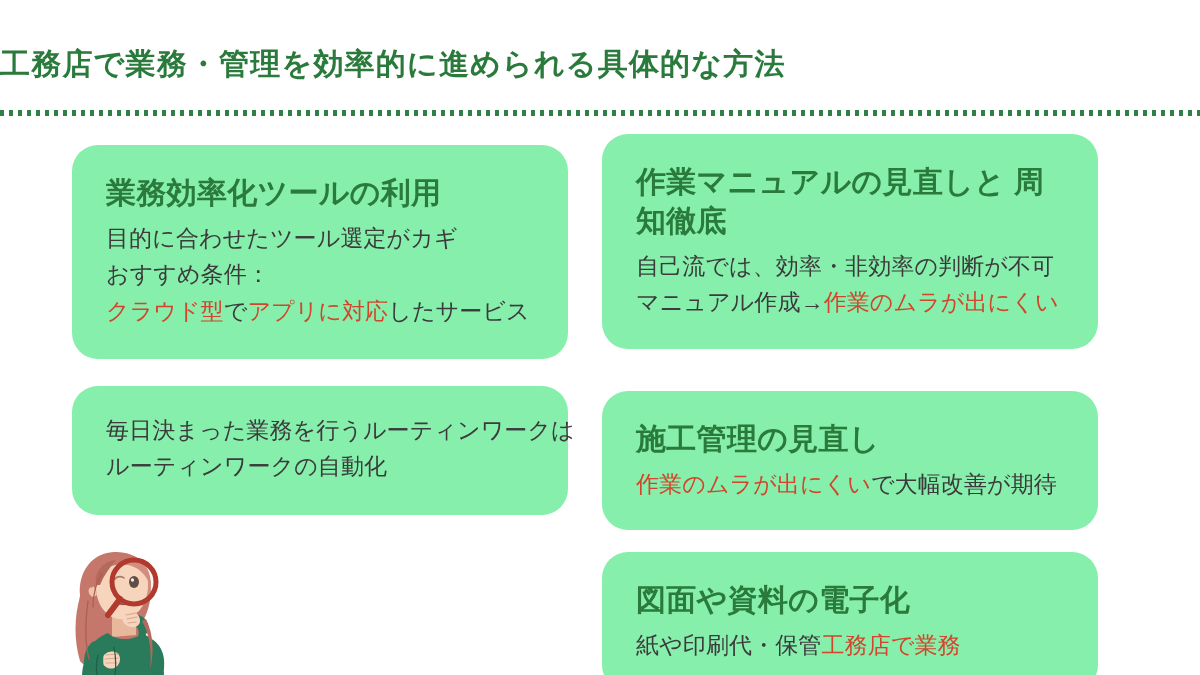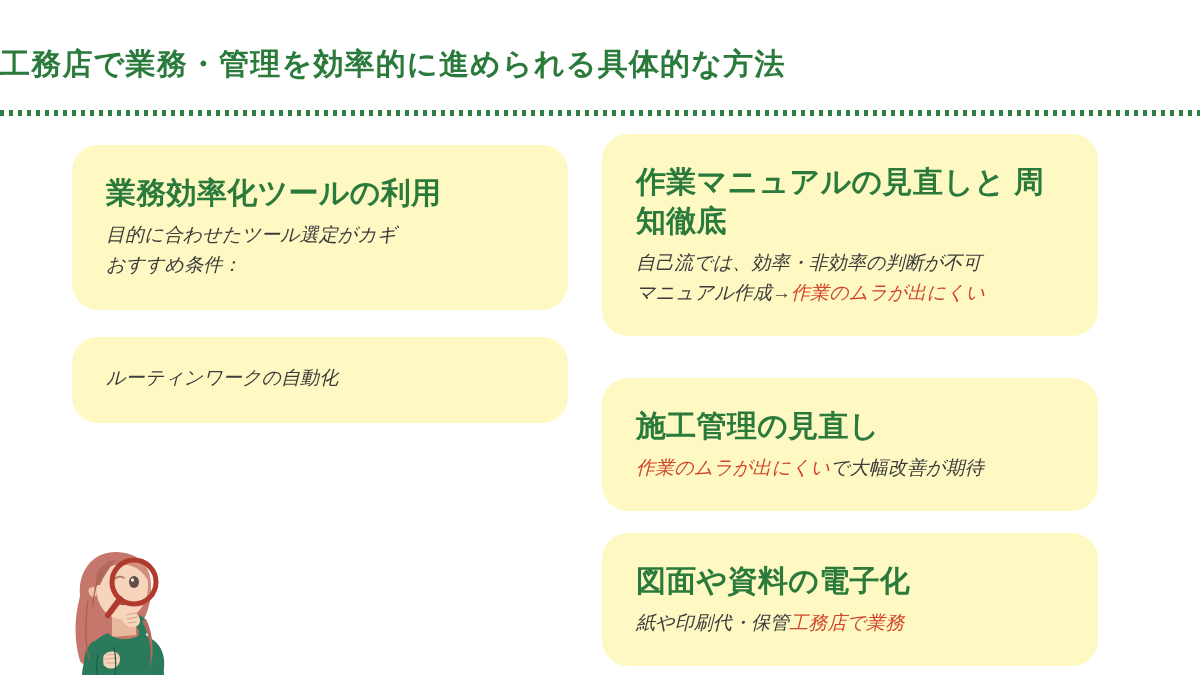--- a/index.html
+++ b/index.html
@@ -46,40 +46,39 @@
   
   .col {
     position:absolute;
     display:flex;
     flex-direction:column;
   }
   .col-left  { left:72px;  top:145px; width:496px; }
   .col-right { left:602px; top:134px; width:496px; }
 
   .card {
-    background:#fef9c3;
+    background:#86efac;
     border-radius:26px;
     padding:30px 34px 30px 34px;
   }
 
   .card-title {
     font-size:30px;
     font-weight:700;
     color:#2a7a3c;
     line-height:1.3;
     letter-spacing:0.01em;
     margin-bottom:8px;
   }
 
   .card-body {
-    font-size:19px;
+    font-size:23px;
     line-height:1.58;
     color:#3b3b3b;
     letter-spacing:0.005em;
-    font-style:italic;
   }
   .card-body .ln { display:block; white-space:nowrap; }
 
   .hl { color:#d2452a; }
 
   
   .card-1 { padding:28px 34px 30px; }
   .card-2 { padding:28px 34px 28px; }
   .card-3 { padding:26px 34px 30px; }
   .card-4 { padding:28px 34px 28px; }
@@ -105,27 +104,31 @@
 
 <div class="divider"></div>
 
 <div class="col col-left">
 
   <div class="card card-1">
     <div class="card-title">業務効率化ツールの利用</div>
     <div class="card-body">
       <span class="ln">目的に合わせたツール選定がカギ</span>
       <span class="ln">おすすめ条件：</span>
+      <span class="ln">
+        <span class="hl">クラウド型</span><span>で</span><span class="hl">アプリに対応</span><span>したサービス</span>
+      </span>
     </div>
   </div>
 
   <div class="gap-l"></div>
 
   <div class="card card-3">
     <div class="card-body">
+      <span class="ln">毎日決まった業務を行うルーティンワークは</span>
       <span class="ln">ルーティンワークの自動化</span>
     </div>
   </div>
 
 </div>
 
 <div class="col col-right">
 
   <div class="card card-2">
     <div class="card-title">

